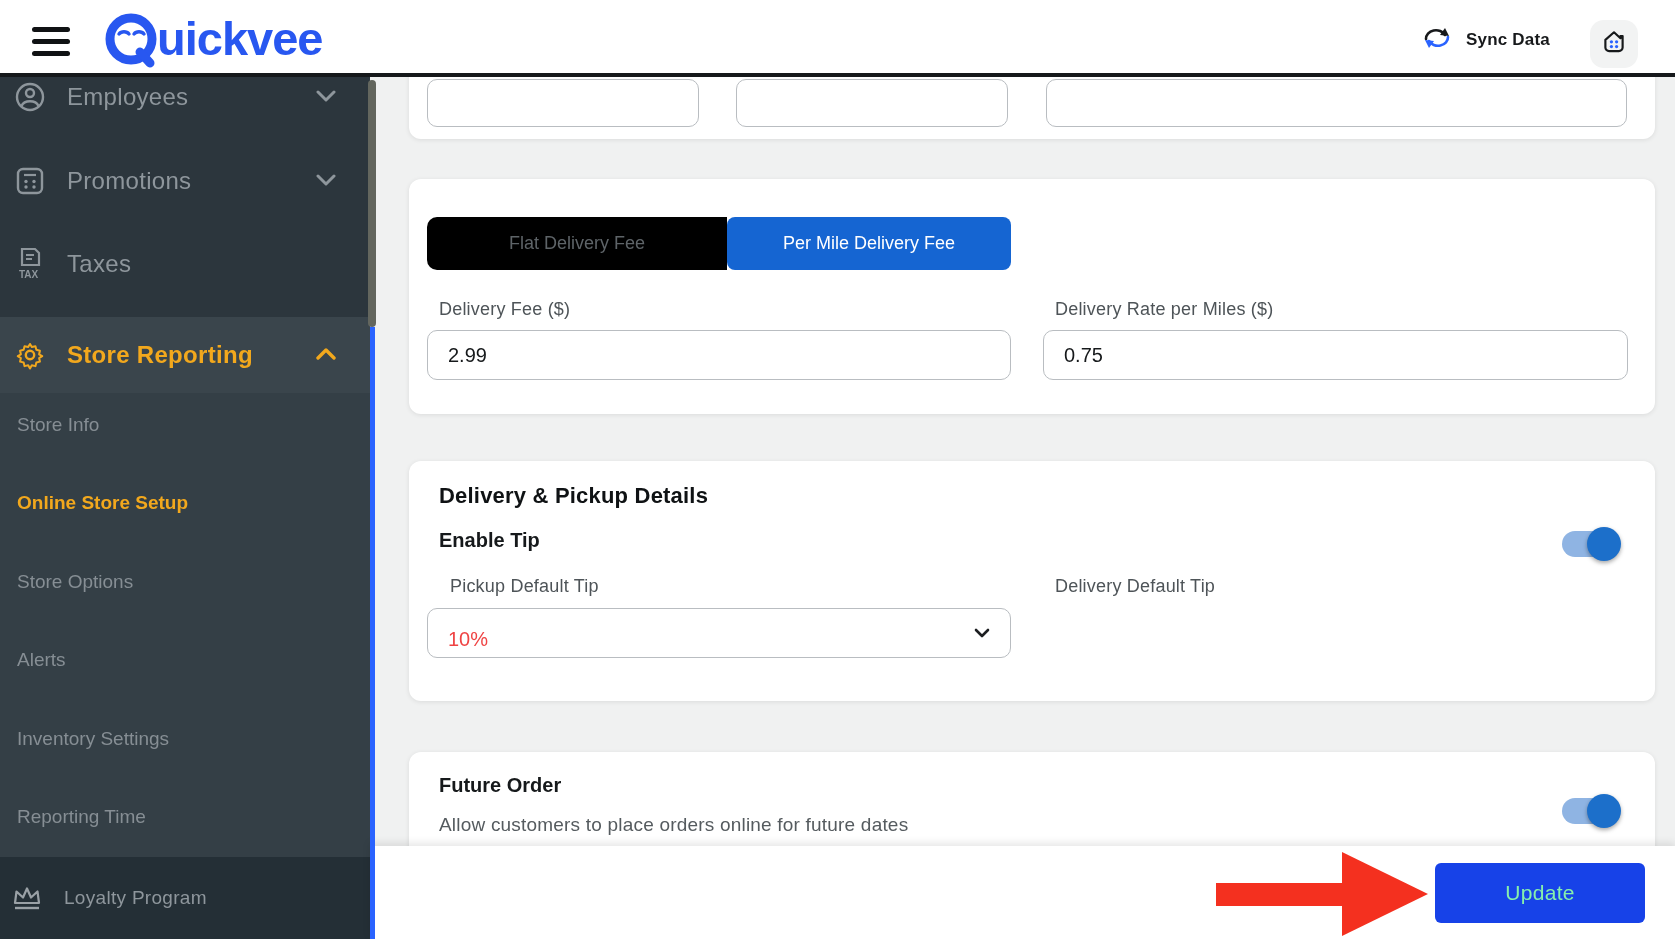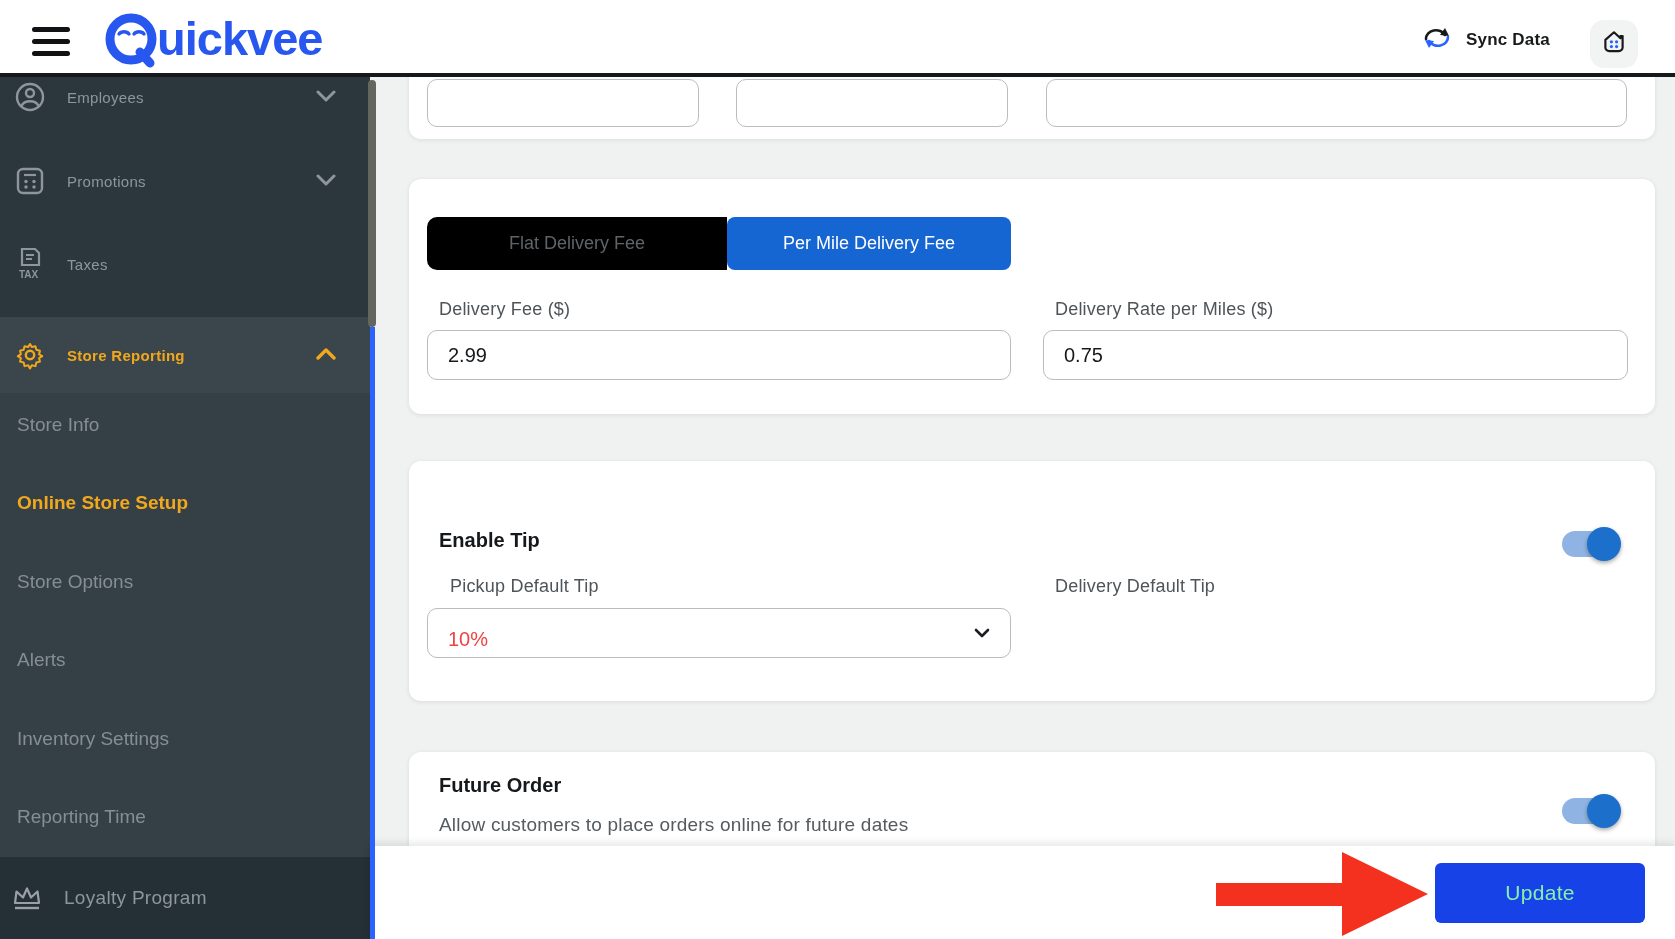--- a/index.html
+++ b/index.html
@@ -14,21 +14,21 @@
   .brand { position:absolute; left:102px; top:10px; height:60px; display:flex; align-items:center; }
   .sync { position:absolute; left:1422px; top:22px; height:36px; display:flex; align-items:center; gap:14px; cursor:pointer; }
   .sync-label { font-size:17px; font-weight:bold; color:#17191b; letter-spacing:.2px; }
   .store-btn { position:absolute; left:1590px; top:20px; width:48px; height:48px; background:#f2f3f3;
                border-radius:14px; display:flex; align-items:center; justify-content:center; cursor:pointer; }
 
   
   .sidebar { position:absolute; left:0; top:77px; width:370px; height:862px; background:#2c363d; z-index:4; }
   .nav-row { position:absolute; left:0; width:370px; height:44px; display:flex; align-items:center; cursor:pointer; }
   .nav-icon { width:34px; display:flex; justify-content:center; margin-left:13px; }
-  .nav-label { margin-left:20px; font-size:15px; color:#8e969c; letter-spacing:.3px; }
+  .nav-label { margin-left:20px; font-size:24px; color:#8e969c; letter-spacing:.3px; }
   .nav-chevron { position:absolute; right:34px; top:50%; transform:translateY(-50%); }
   .settings-row { position:absolute; left:0; top:240px; width:370px; height:76px; background:#3a454c;
                   display:flex; align-items:center; cursor:pointer; }
   .settings-row .nav-label { color:#f2a81d; font-weight:bold; }
   .submenu { position:absolute; left:0; top:316px; width:370px; height:464px; background:#343f46; }
   .sub-item { position:absolute; left:17px; height:36px; line-height:36px; font-size:19px; color:#868e94;
               cursor:pointer; white-space:nowrap; }
   .sub-item.active { color:#f2a81d; font-weight:bold; }
   .loyalty { position:absolute; left:0; top:780px; width:370px; height:82px; background:#242f36;
              display:flex; align-items:center; cursor:pointer; }
@@ -97,20 +97,21 @@
     <div class="tab tab-permile">Per Mile Delivery Fee</div>
 
     <div class="field-label" style="left:30px; top:120px;">Delivery Fee ($)</div>
     <input class="text-input" style="left: 18px; top: 151px; width: 584px; height: 50px;" value="2.99">
 
     <div class="field-label" style="left:646px; top:120px;">Delivery Rate per Miles ($)</div>
     <input class="text-input" style="left: 634px; top: 151px; width: 585px; height: 50px;" value="0.75">
   </div>
 
   <div class="card card3">
+    <div class="card-title" style="top:22px;">Delivery &amp; Pickup Details</div>
     <div class="sub-title" style="top:68px;">Enable Tip</div>
     <div class="toggle" style="right:37px; top:70px;">
       <div class="track"></div>
       <div class="knob"></div>
     </div>
 
     <div class="field-label" style="left:41px; top:115px;">Pickup Default Tip</div>
     <div class="select" style="left:18px; top:147px; width:584px;">
       <span>10%</span>
       <svg width="16" height="10" viewBox="0 0 16 10">

